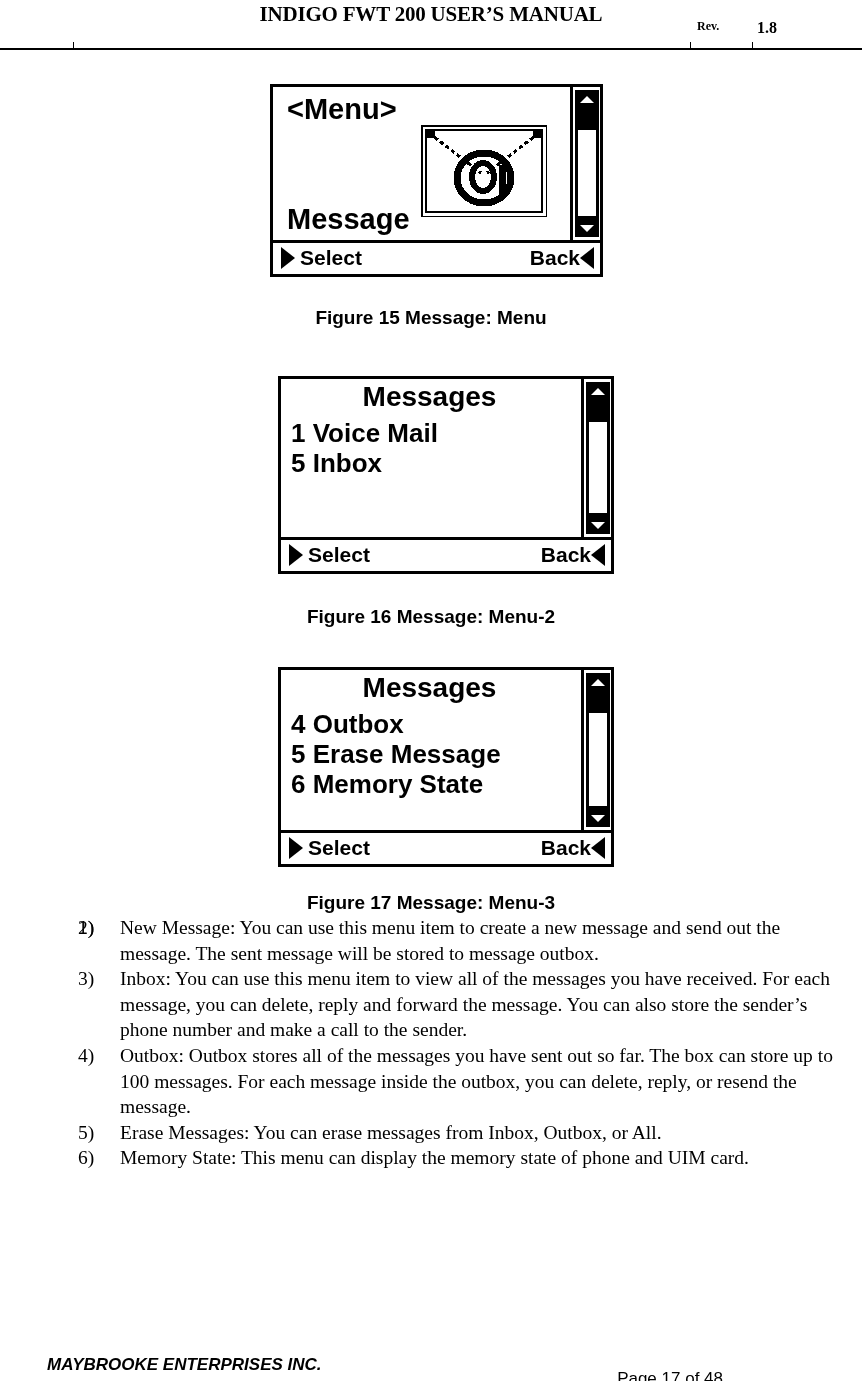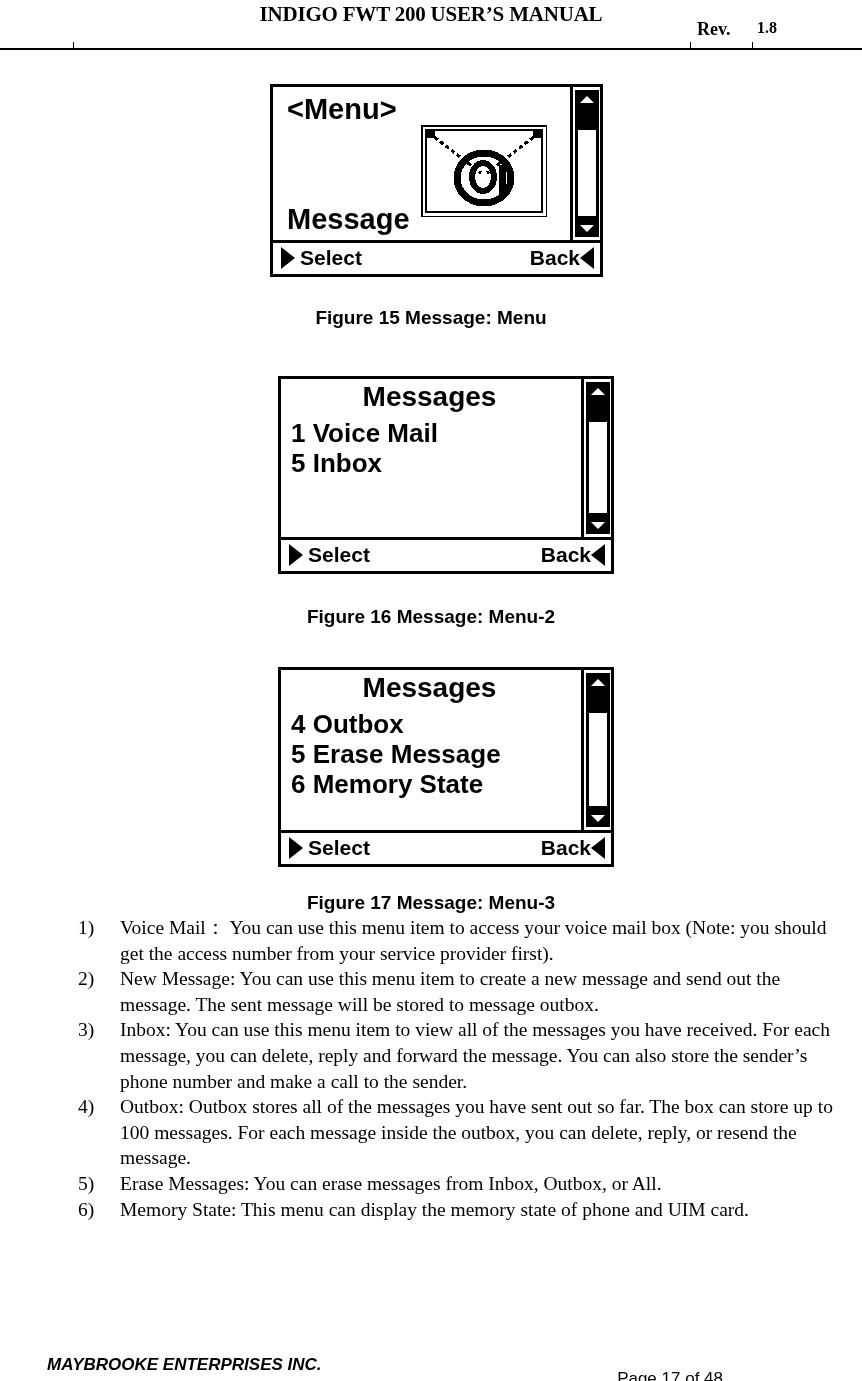--- a/index.html
+++ b/index.html
@@ -33,21 +33,21 @@
     font-family: "Liberation Serif", serif;
     font-weight: bold;
     font-size: 21px;
     letter-spacing: -0.2px;
   }
   .header-rev-label {
     position: absolute;
     left: 697px;
     top: 19px;
     font-weight: bold;
-    font-size: 18px;
+    font-size: 12px;
   }
   .header-rev-value {
     position: absolute;
     left: 757px;
     top: 19px;
     font-weight: bold;
     font-size: 16px;
   }
   .header-rule {
     position: absolute;
@@ -418,21 +418,20 @@
       <span class="tri-left"></span>
     </div>
   </div>
 </div>
 
 <div class="figure-caption" style="top:892px;">Figure 17  Message: Menu-3</div>
 
 <div class="body-list">
   <div class="body-li">
     <span class="body-li-num">1)</span>
-    <span>Voice Mail： You can use this menu item to access your voice mail box (Note: you should get the access number from your service provider first).</span>
   </div>
   <div class="body-li">
     <span class="body-li-num">2)</span>
     <span>New Message: You can use this menu item to create a new message and send out the message. The sent message will be stored to message outbox.</span>
   </div>
   <div class="body-li">
     <span class="body-li-num">3)</span>
     <span>Inbox: You can use this menu item to view all of the messages you have received. For each message, you can delete, reply and forward the message. You can also store the sender’s phone number and make a call to the sender.</span>
   </div>
   <div class="body-li">

